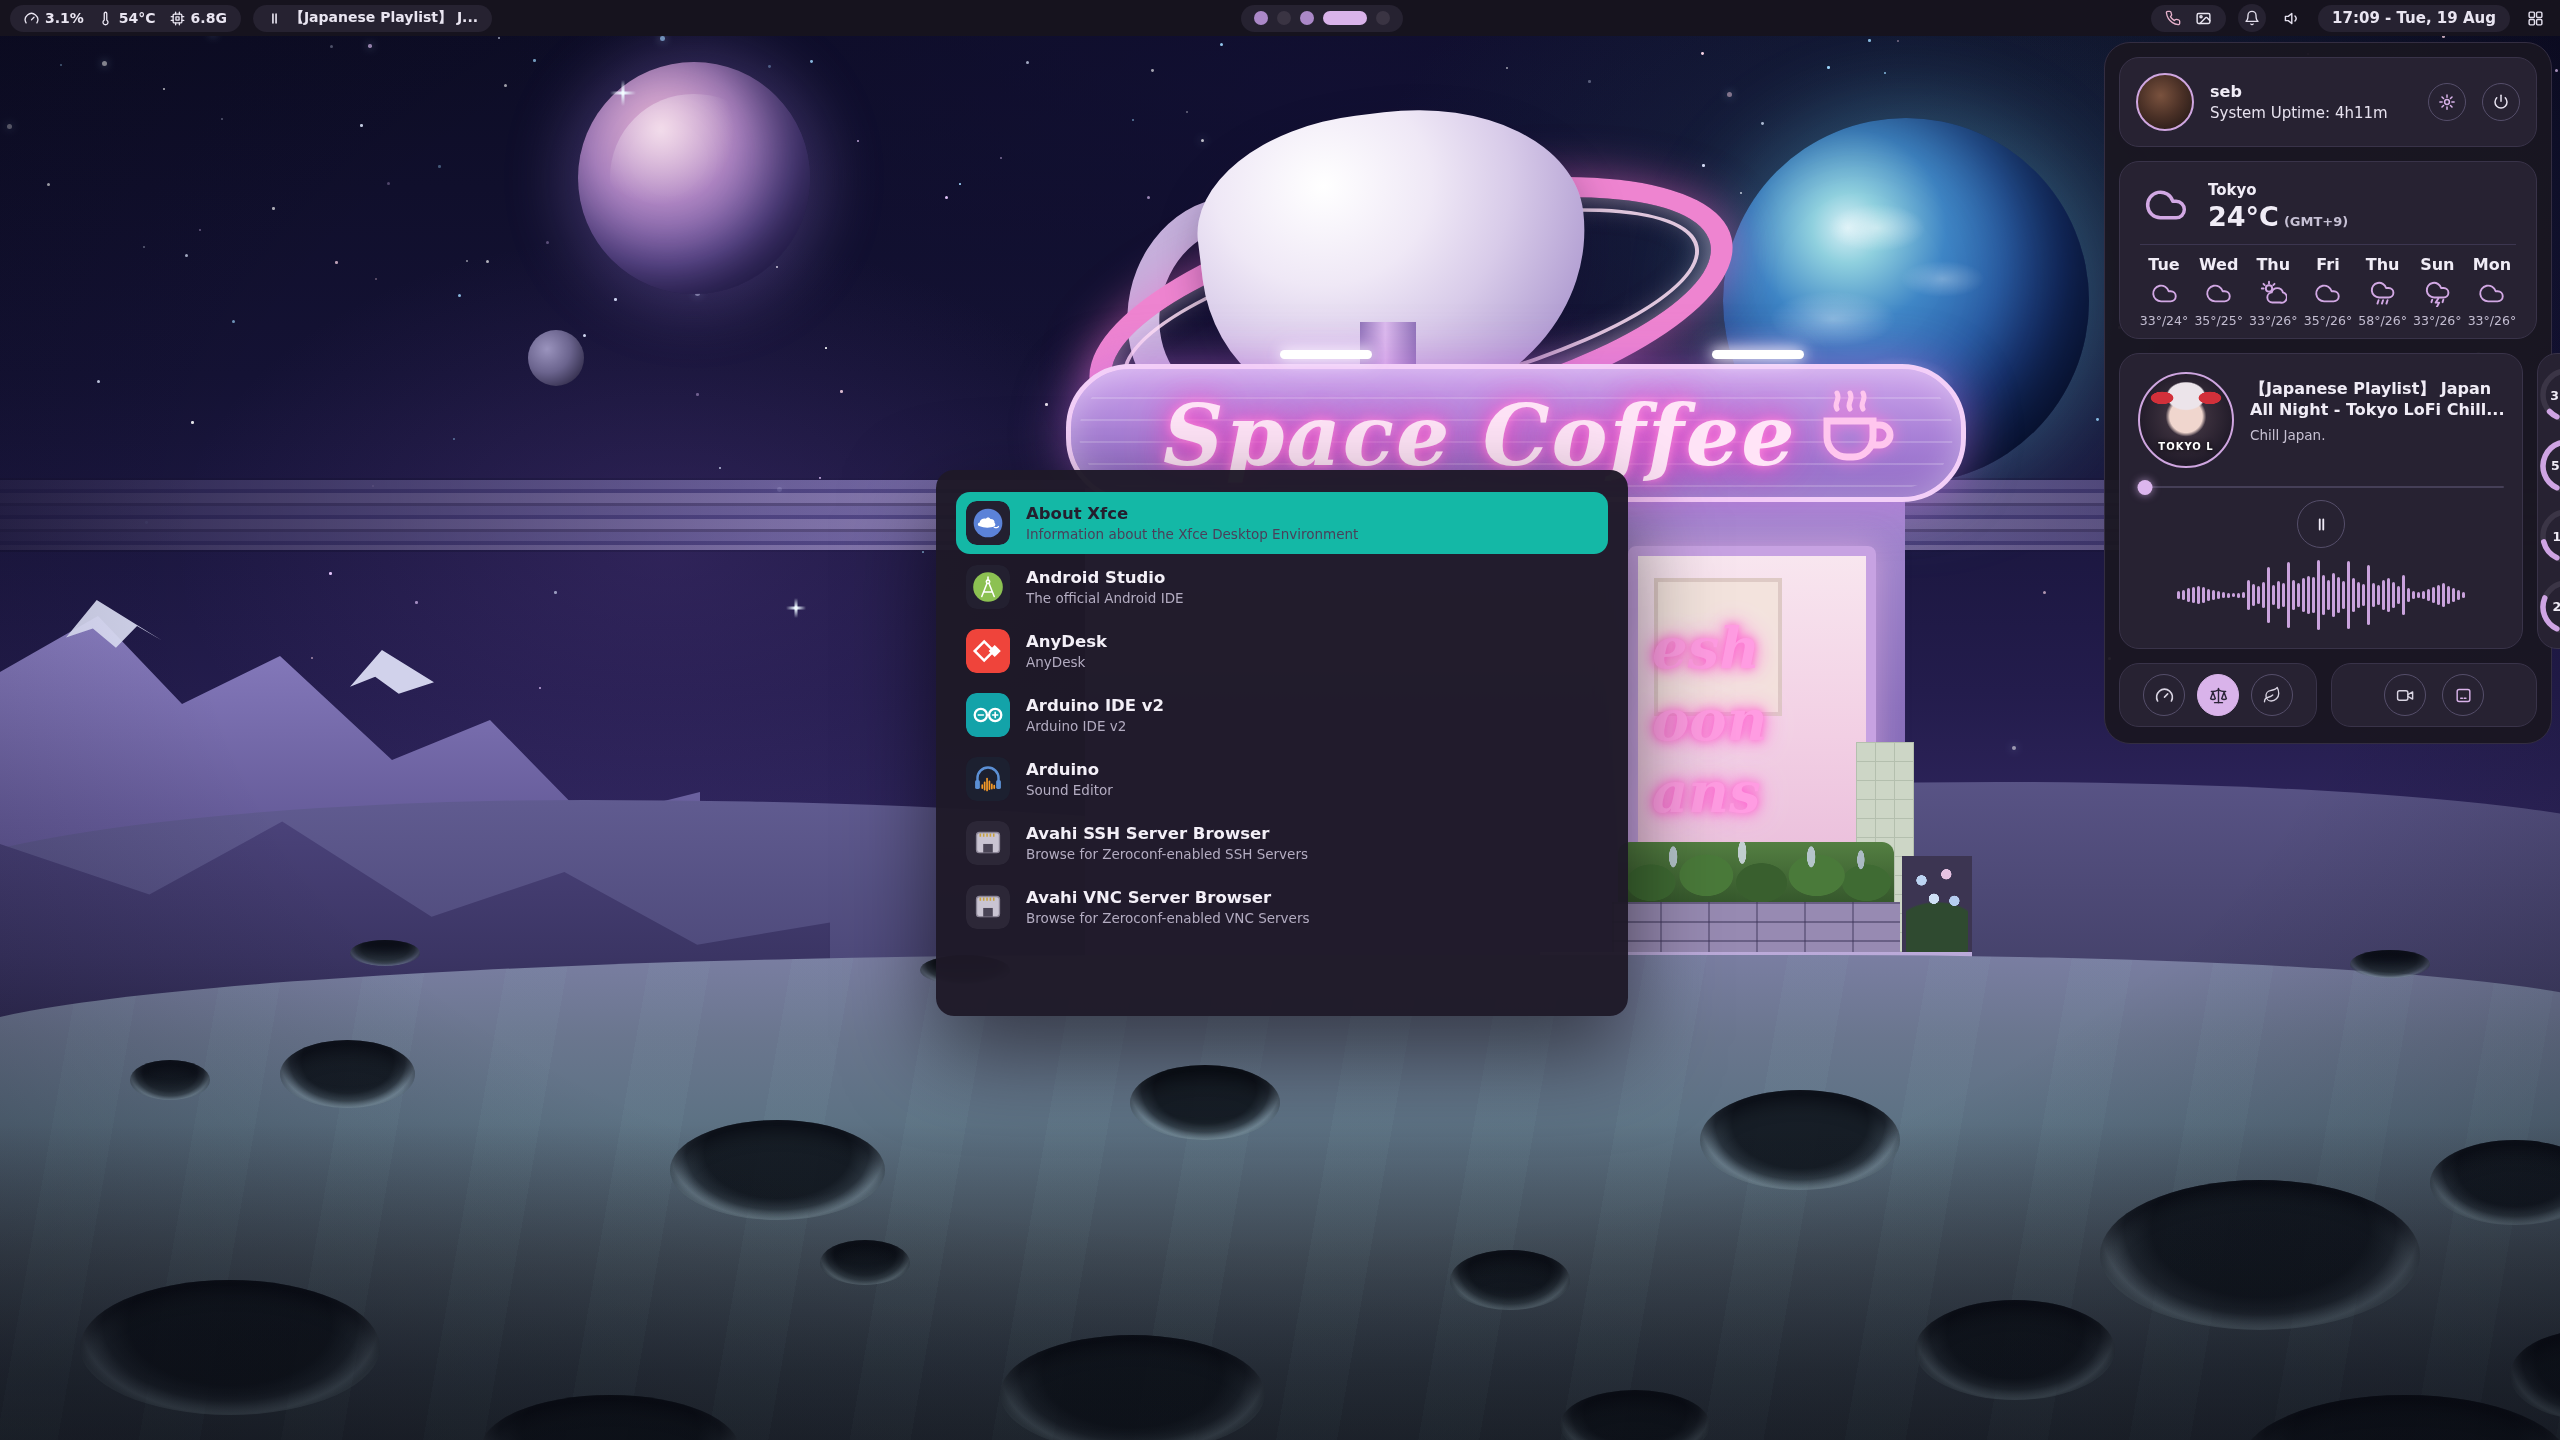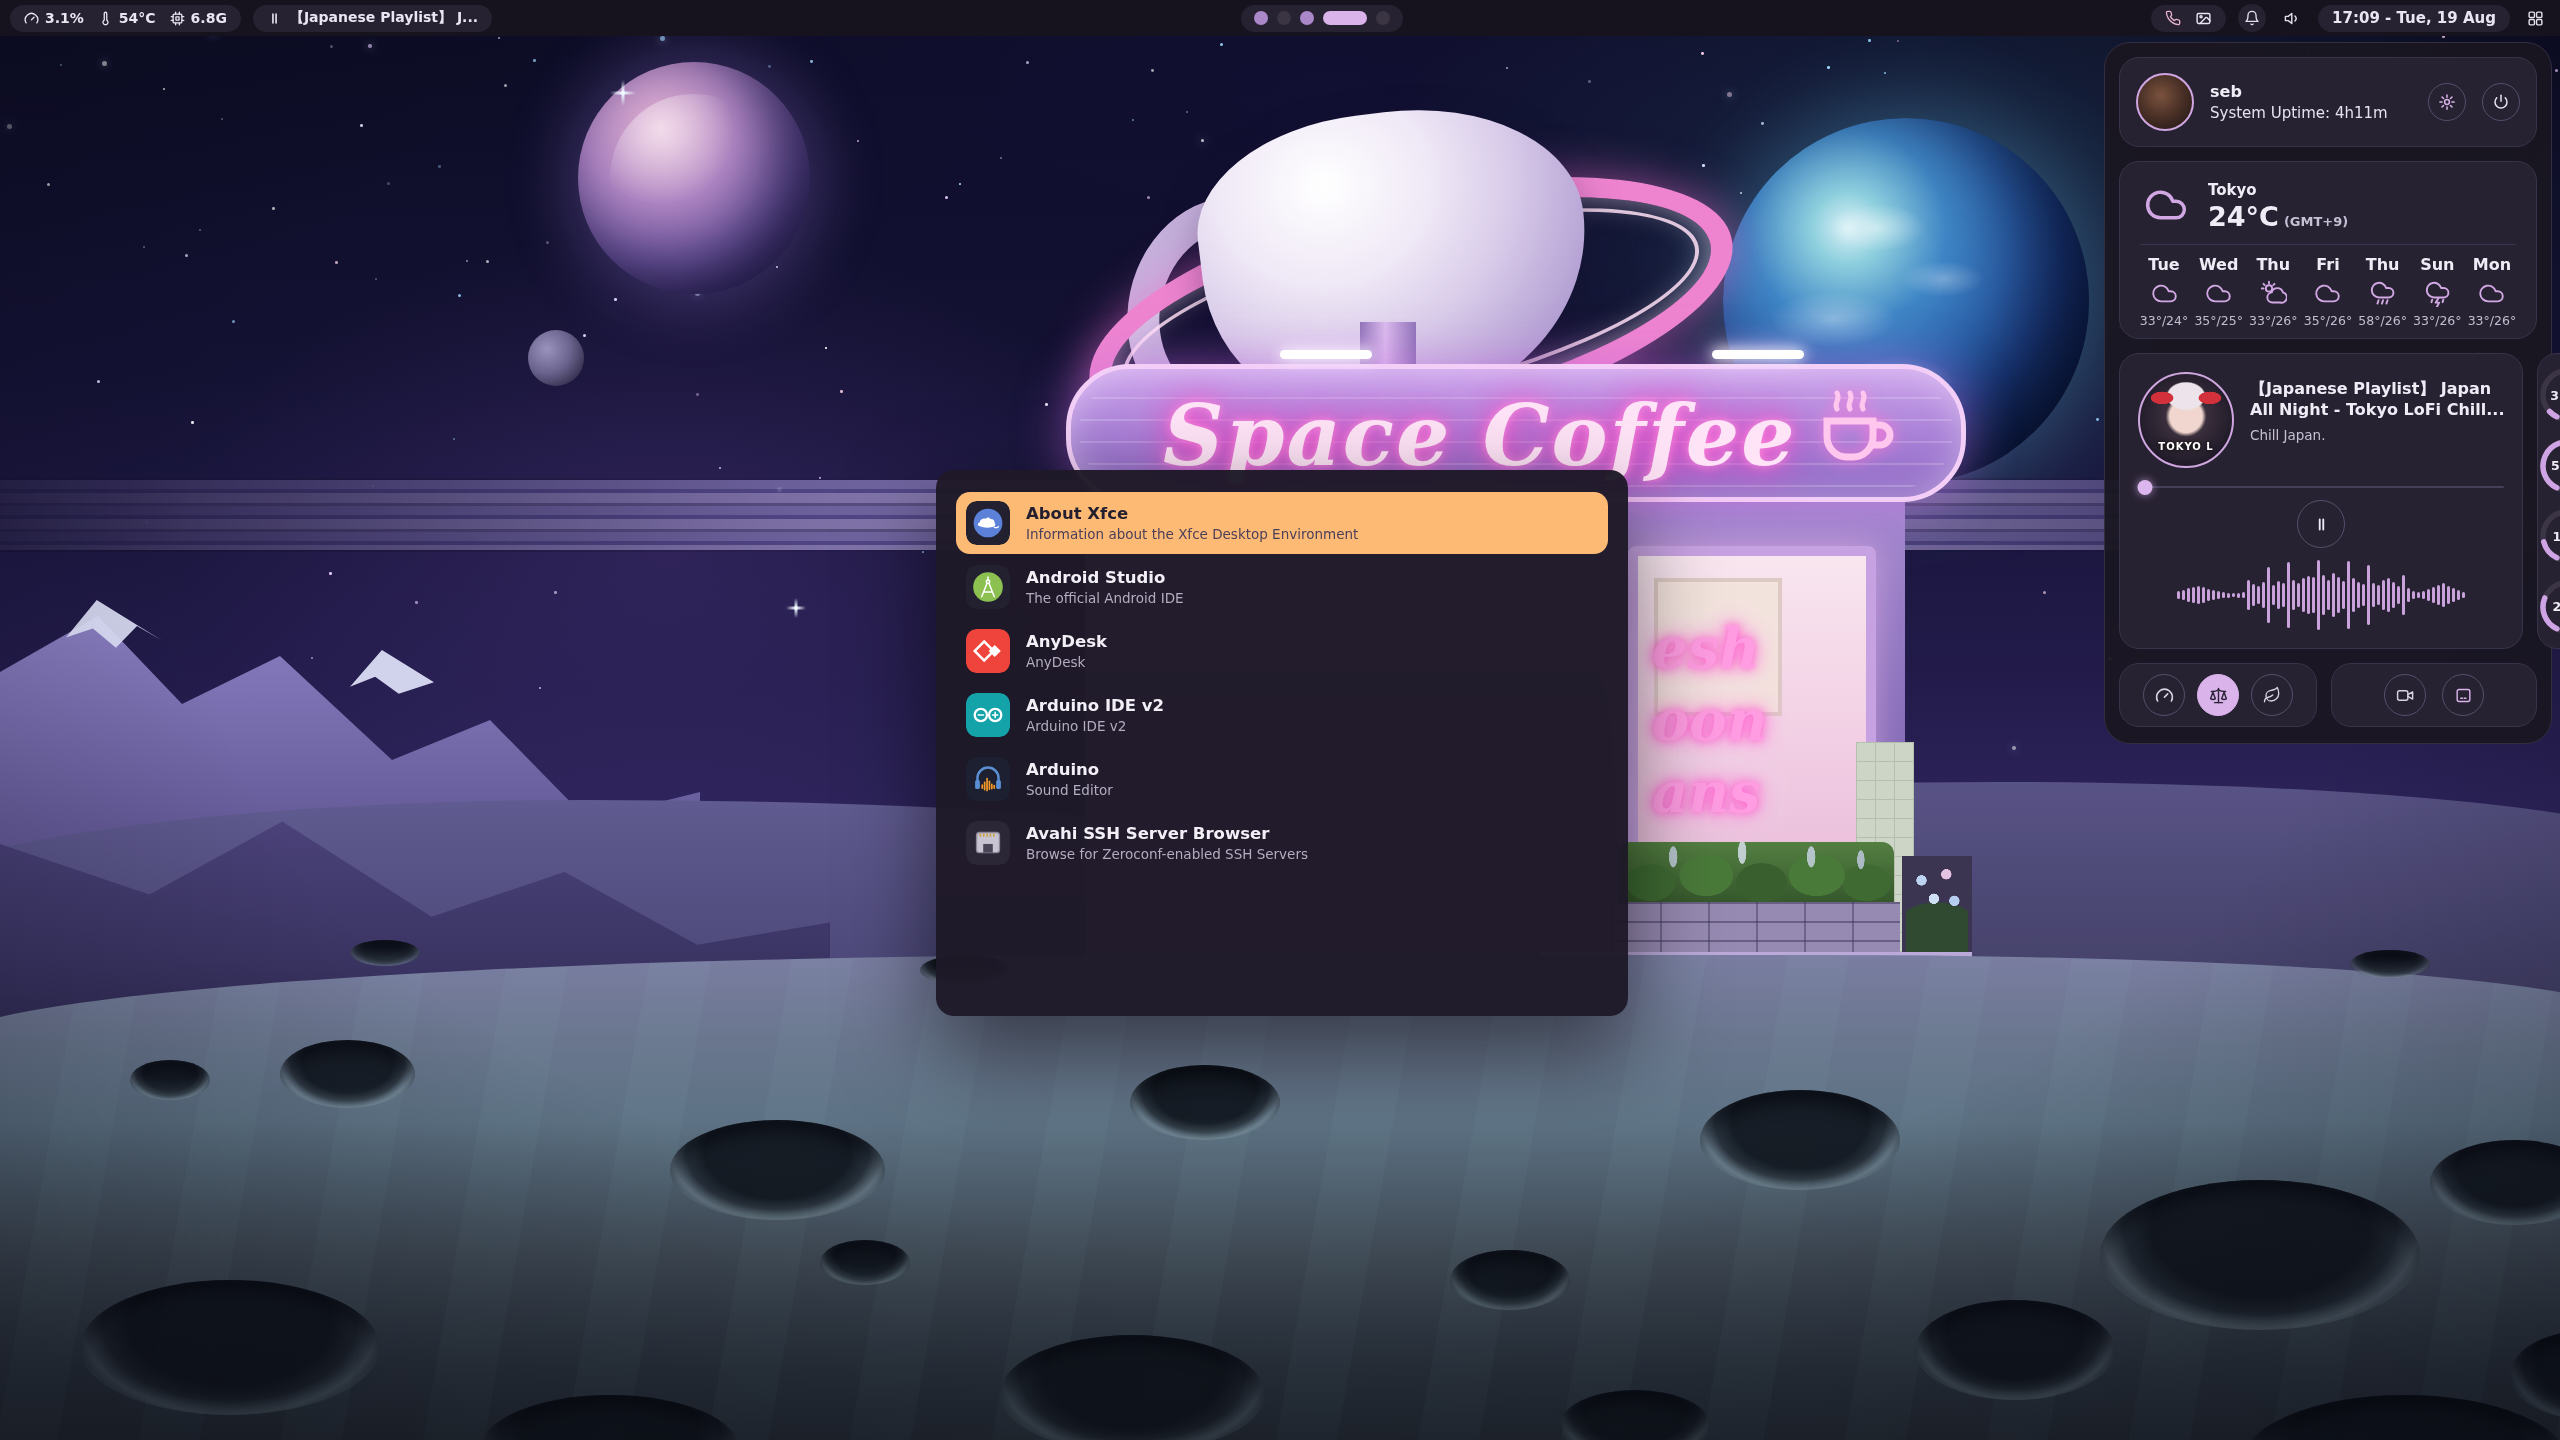--- a/index.html
+++ b/index.html
@@ -147,21 +147,21 @@
   .search{height:50px;border:2px solid #cfa6e0;border-radius:25px;background:rgba(18,14,26,.55);
     display:flex;align-items:center;gap:12px;padding:0 20px;box-sizing:border-box;color:#d9d4e4;margin-bottom:12px;}
   .search input{flex:1;background:transparent;border:none;outline:none;color:#efeaf6;font-size:16.5px;font-family:"DejaVu Sans",sans-serif;}
   .search input::placeholder{color:#d6d1e0;opacity:.95;}
   .applist{display:flex;flex-direction:column;gap:2px;}
   .app-row{height:62px;border-radius:14px;display:flex;align-items:center;gap:16px;padding:0 10px;box-sizing:border-box;}
   .app-row .tile{width:44px;height:44px;border-radius:11px;overflow:hidden;flex:0 0 auto;}
   .app-row .tile svg{width:100%;height:100%;display:block;}
   .app-title{font-size:16.5px;font-weight:bold;color:#f3eff7;line-height:20px;}
   .app-desc{font-size:13.5px;color:#b3acc1;line-height:17px;margin-top:2px;}
-  .app-row.selected{background:#fdba74;}
+  .app-row.selected{background:#14b8a6;}
   .app-row.selected .app-title{color:#241f2e;}
   .app-row.selected .app-desc{color:#4b3f5a;}
   
   .panel{position:absolute;left:2104px;top:42px;width:448px;height:702px;z-index:50;
     background:rgba(26,22,33,.94);border:1px solid #332d41;border-radius:26px;
     padding:14px;box-sizing:border-box;display:flex;flex-direction:column;gap:14px;color:#f0ecf6;}
   .card{background:#272232;border:1px solid #393349;border-radius:20px;box-sizing:border-box;}
   .user-card{height:90px;display:flex;align-items:center;gap:16px;padding:0 16px;}
   .avatar{width:54px;height:54px;border-radius:50%;border:2.5px solid #cfa6e0;flex:0 0 auto;
     background:radial-gradient(circle at 42% 38%, #7a523e 0%, #4a3026 48%, #271b18 85%);}
@@ -645,20 +645,34 @@
               <rect x="11" y="12" width="24" height="21" rx="3" fill="#c9c4d2" stroke="#8d8798" stroke-width="1.4"></rect>
               <rect x="18" y="24" width="10" height="9" fill="#4a4556"></rect>
               <path d="M15 13v3.5M18.5 13v3.5M22 13v3.5M25.5 13v3.5M29 13v3.5" stroke="#caa23c" stroke-width="1.6"></path>
             </svg>
           </span>
           <div>
             <div class="app-title">Avahi SSH Server Browser</div>
             <div class="app-desc">Browse for Zeroconf-enabled SSH Servers</div>
           </div>
         </div>
+        <div class="app-row">
+          <span class="tile">
+            <svg viewBox="0 0 46 46">
+              <rect width="46" height="46" rx="11" fill="#2c2737"></rect>
+              <rect x="11" y="12" width="24" height="21" rx="3" fill="#c9c4d2" stroke="#8d8798" stroke-width="1.4"></rect>
+              <rect x="18" y="24" width="10" height="9" fill="#4a4556"></rect>
+              <path d="M15 13v3.5M18.5 13v3.5M22 13v3.5M25.5 13v3.5M29 13v3.5" stroke="#caa23c" stroke-width="1.6"></path>
+            </svg>
+          </span>
+          <div>
+            <div class="app-title">Avahi VNC Server Browser</div>
+            <div class="app-desc">Browse for Zeroconf-enabled VNC Servers</div>
+          </div>
+        </div>
       </div>
   </div>
 
   <aside class="panel">
 
     <div class="card user-card">
       <div class="avatar"></div>
       <div style="flex:1;min-width:0;">
         <div class="user-name">seb</div>
         <div class="user-uptime">System Uptime: 4h11m</div>

